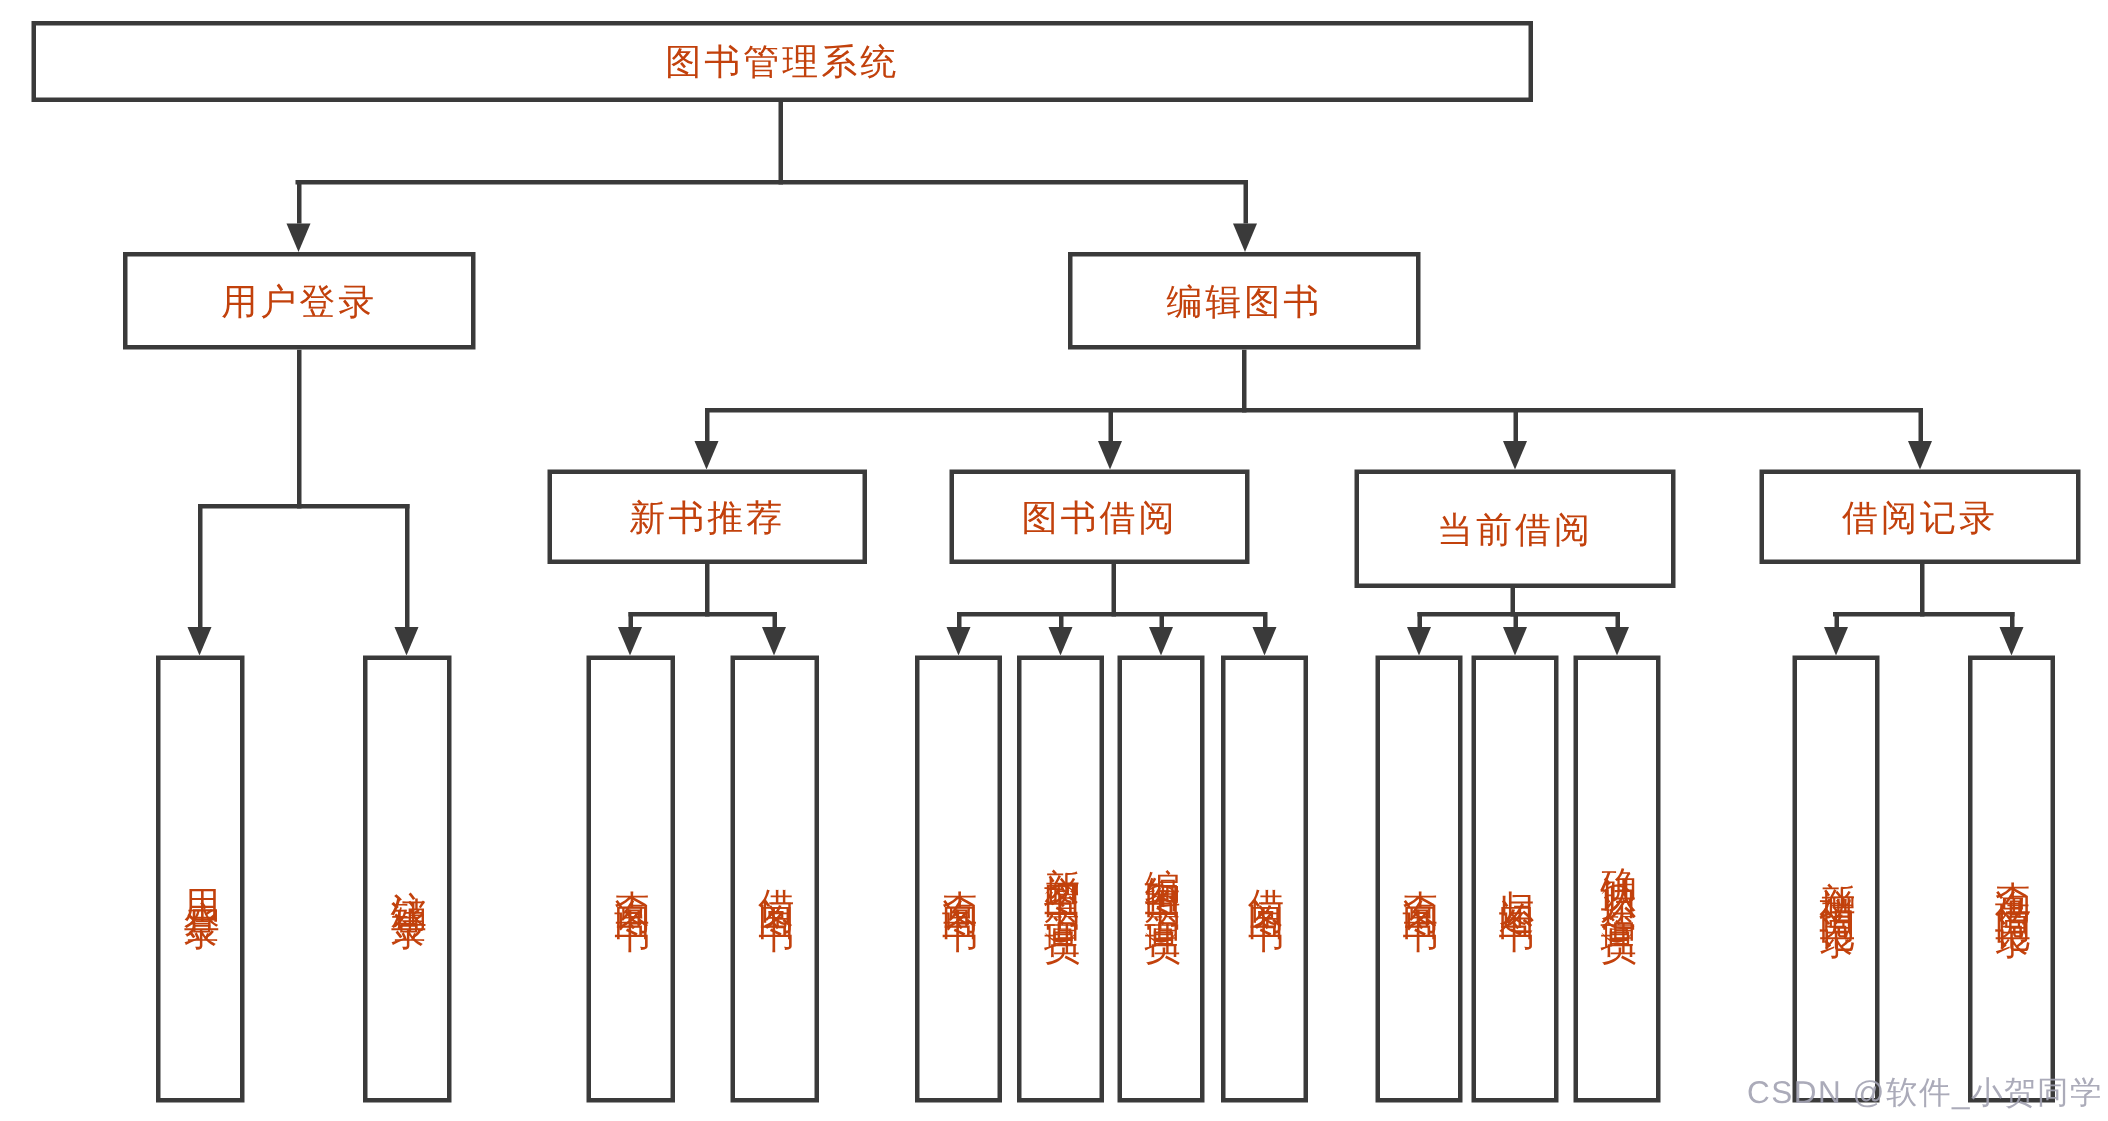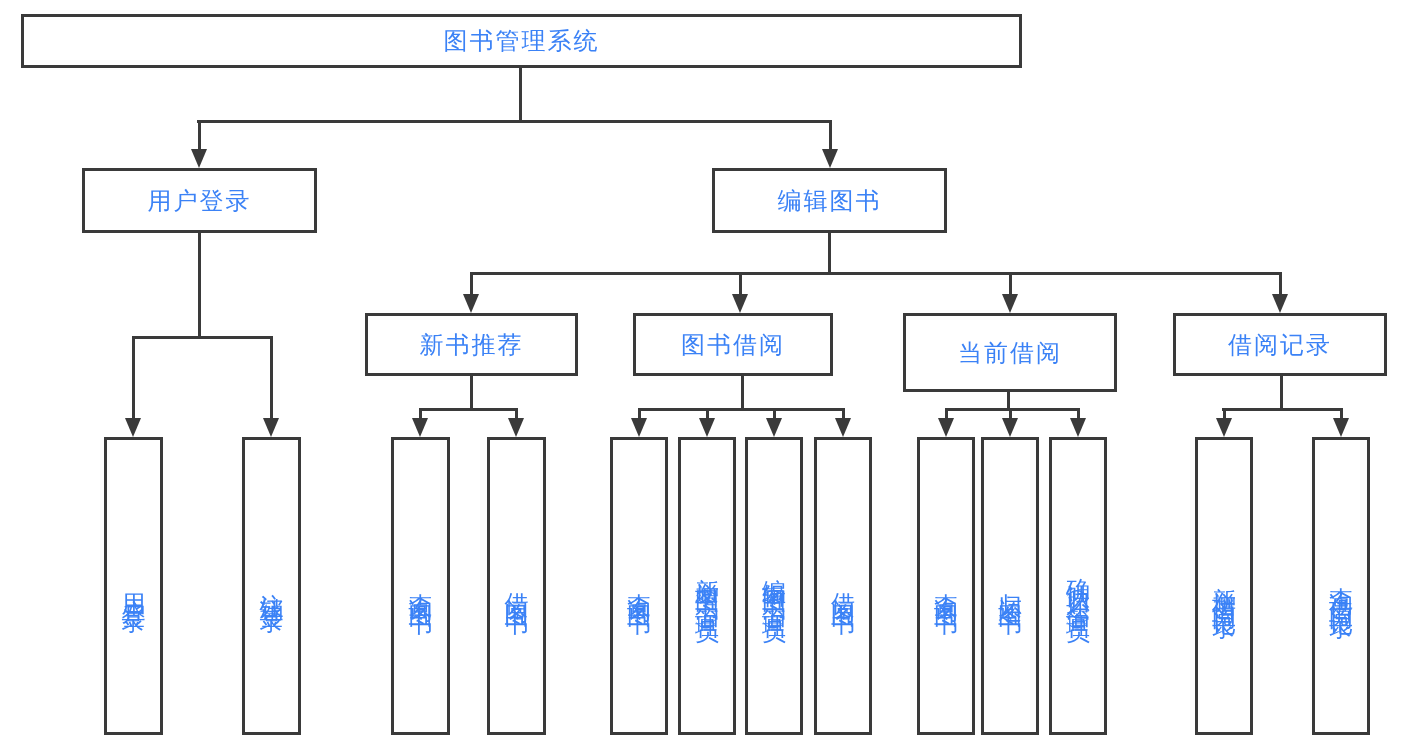--- a/index.html
+++ b/index.html
@@ -15,21 +15,21 @@
     overflow:hidden;
   }
   .box{
     position:absolute;
     box-sizing:border-box;
     border:3px solid #3a3a3a;
     background:#ffffff;
     display:flex;
     align-items:center;
     justify-content:center;
-    color:#3b82f6;
+    color:#c2410c;
     font-size:24px;
     letter-spacing:2px;
     z-index:2;
   }
   .box.v span{
     writing-mode:vertical-rl;
     letter-spacing:6px;
     line-height:1;
   }
   .hline,.vline{
@@ -178,13 +178,14 @@
       <div class="vline" style="left: 1076.5px; top: 408px; width: 3px; height: 10px;"></div>
       <div class="arrowhead" style="left: 1070px; top: 418px;"></div>
       <div class="vline" style="left: 1279.5px; top: 376px; width: 3px; height: 35px;"></div>
       <div class="hline" style="left: 1222px; top: 408px; width: 121px; height: 3px;"></div>
       <div class="vline" style="left: 1222.5px; top: 408px; width: 3px; height: 10px;"></div>
       <div class="arrowhead" style="left: 1216px; top: 418px;"></div>
       <div class="vline" style="left: 1339.5px; top: 408px; width: 3px; height: 10px;"></div>
       <div class="arrowhead" style="left: 1333px; top: 418px;"></div>
     </div>
 
+  <div id="watermark">CSDN @软件_小贺同学</div>
 </div>
 
 </body></html>

